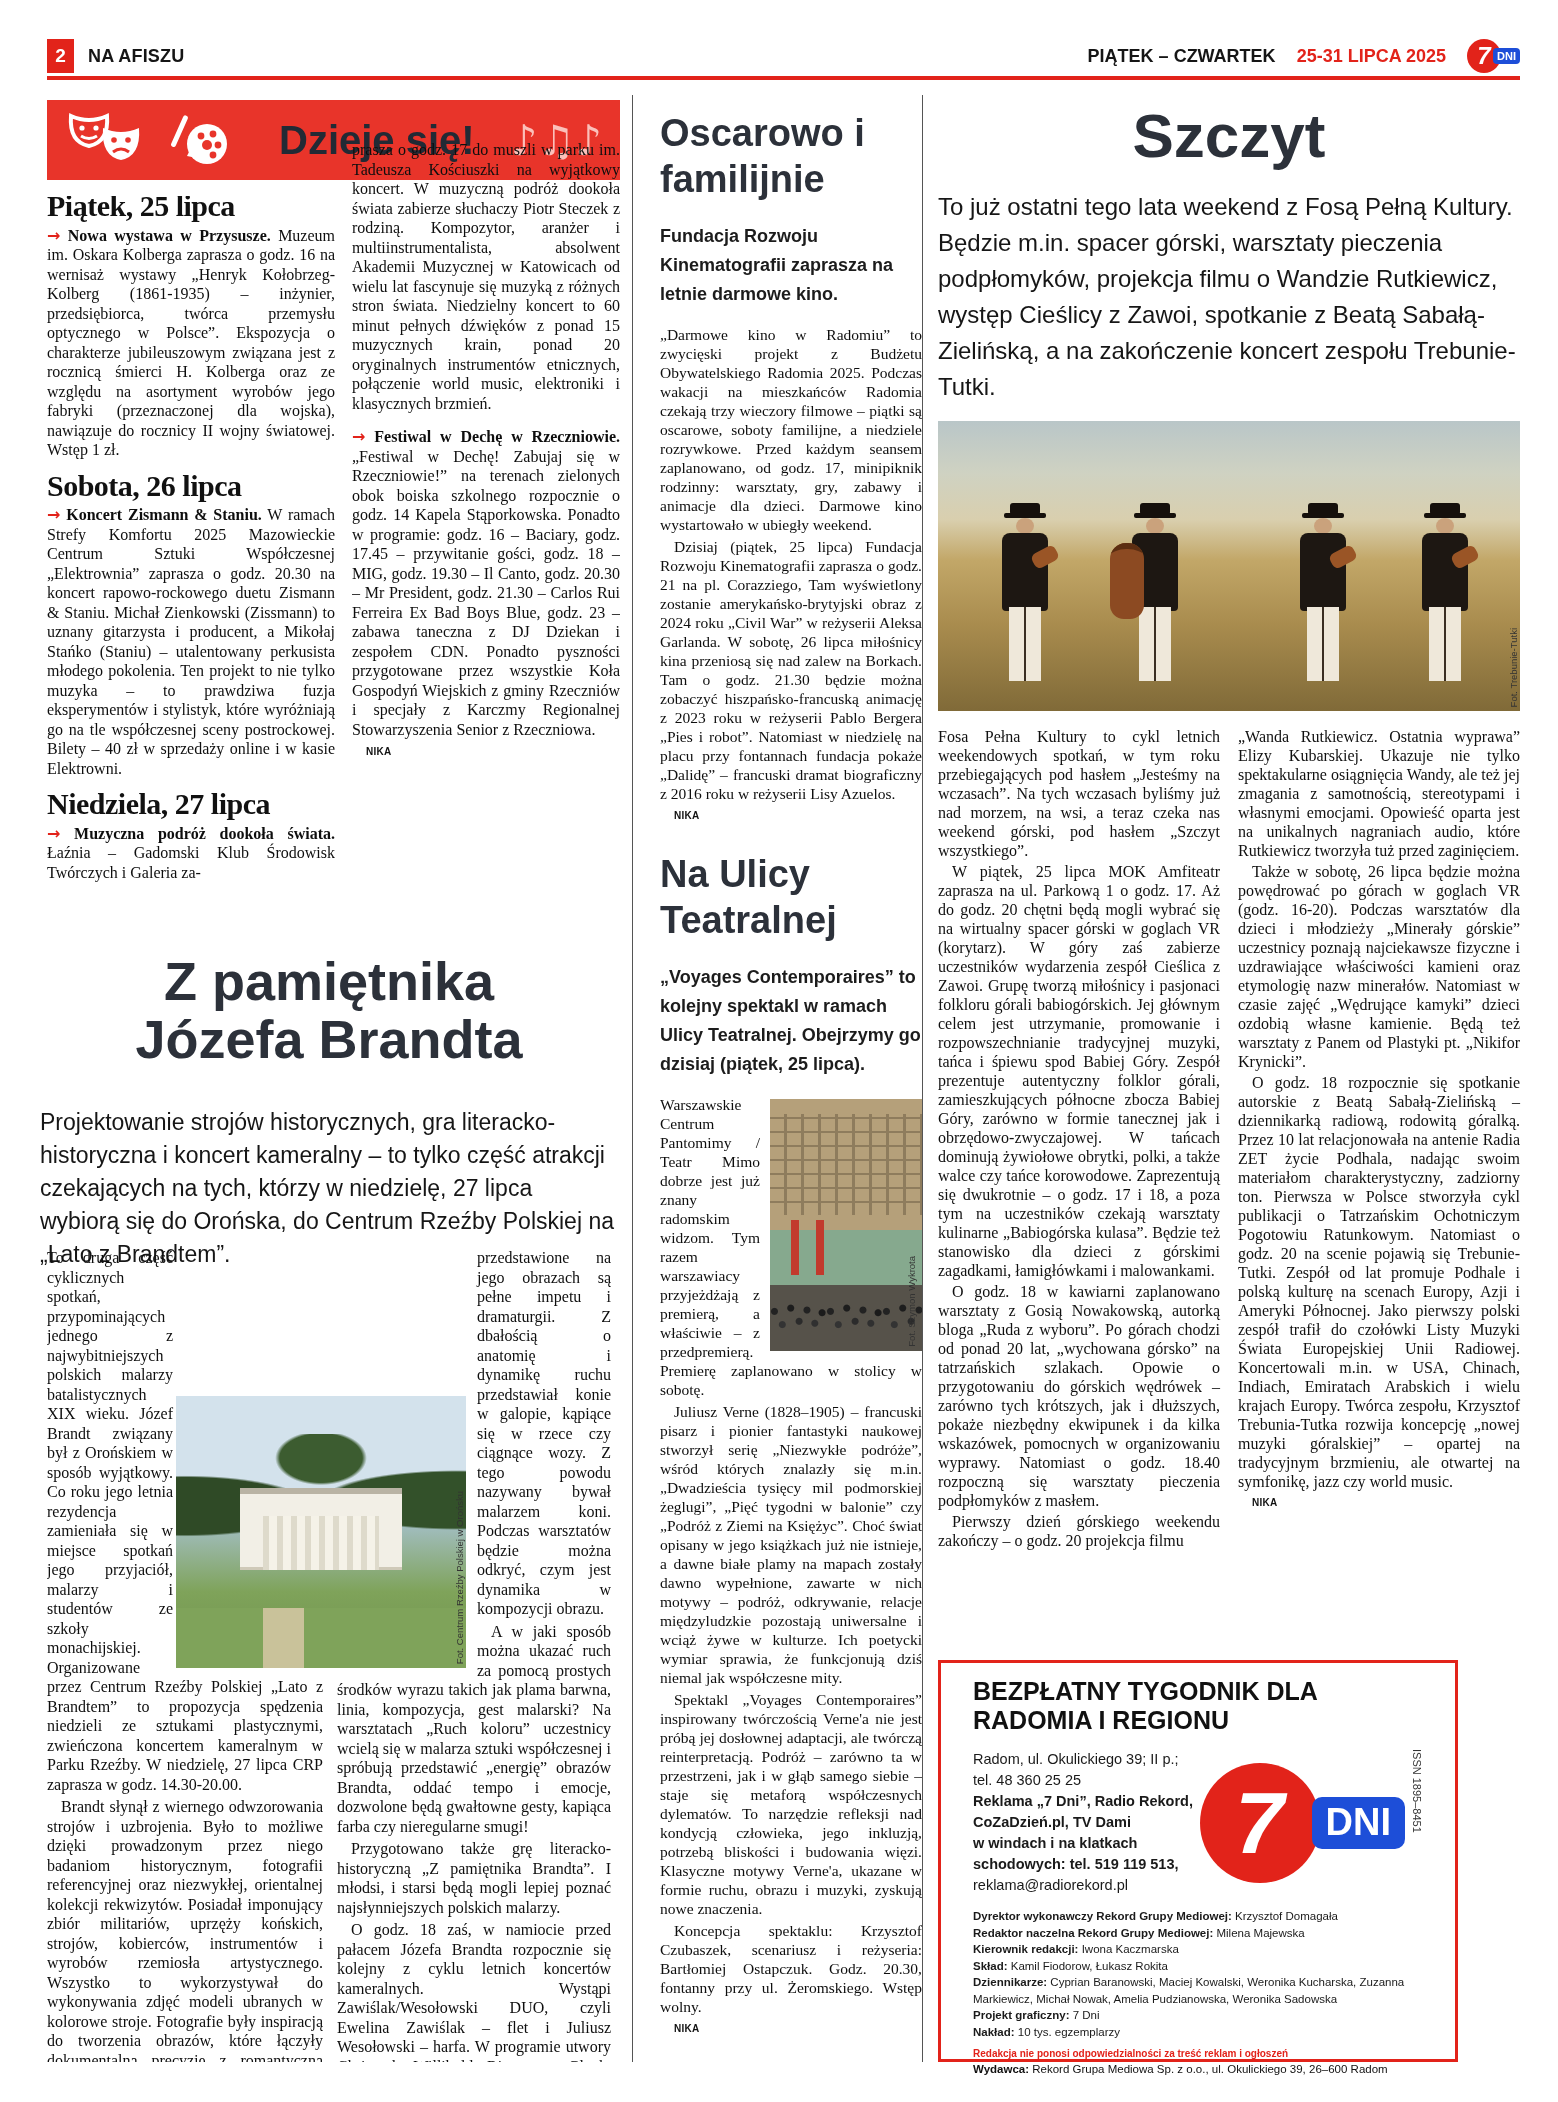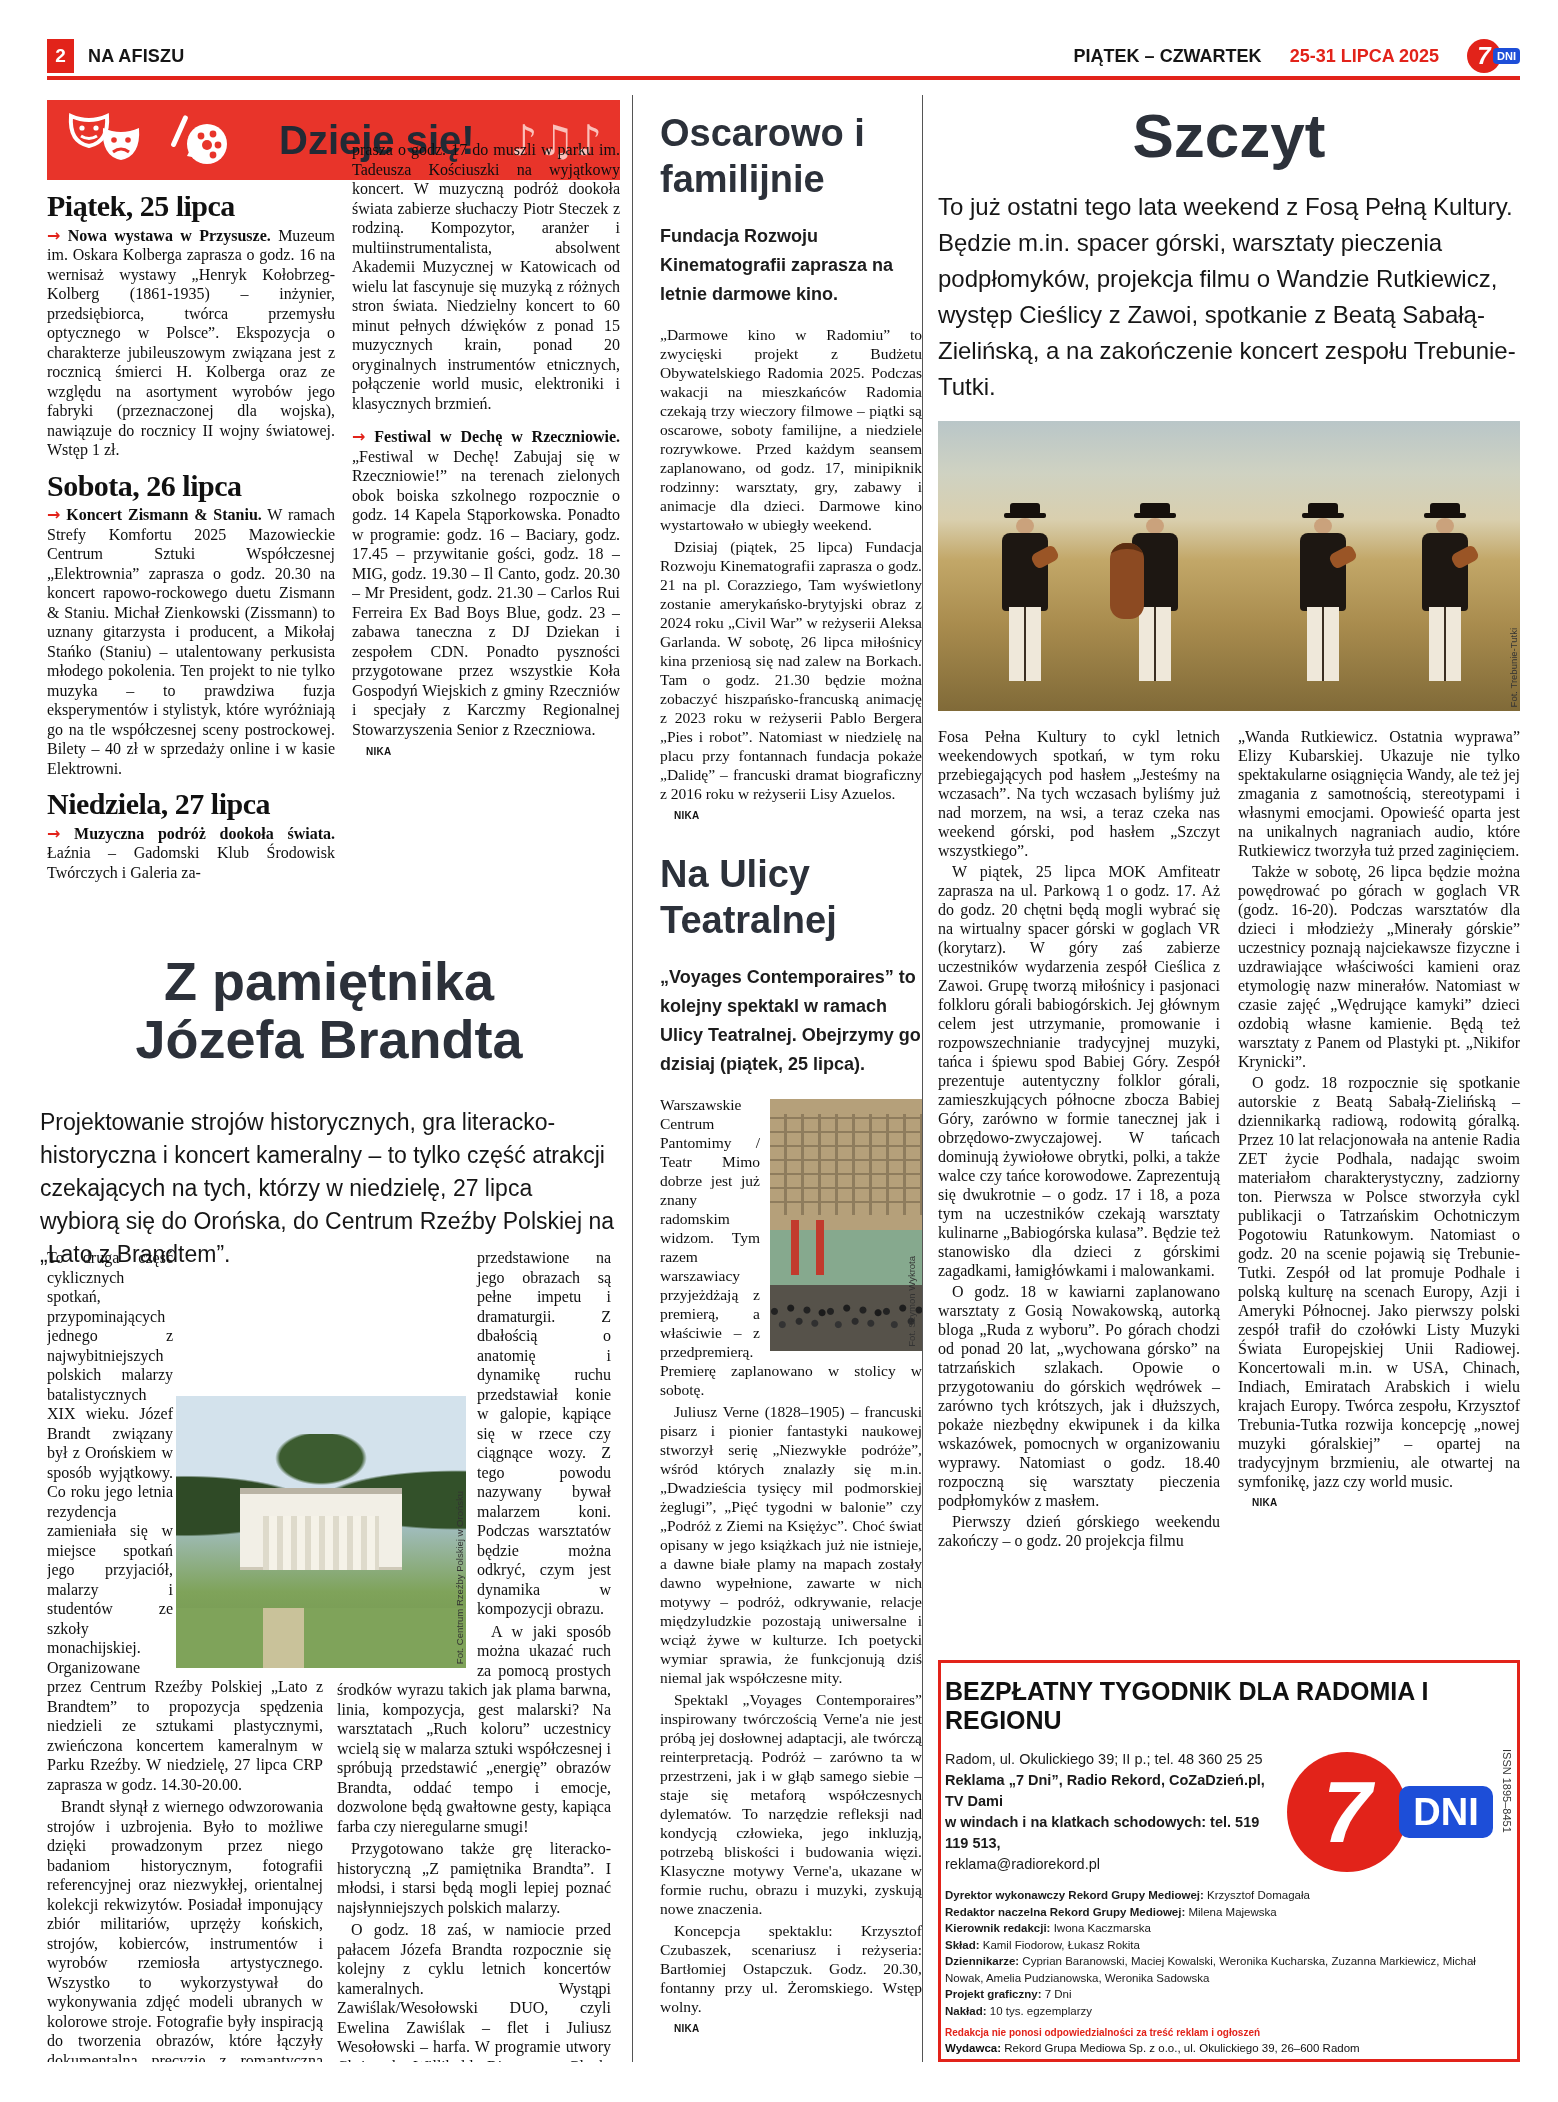--- a/index.html
+++ b/index.html
@@ -5,21 +5,21 @@
   html,body{margin:0;padding:0;}
   body{width:1558px;height:2102px;position:relative;background:#ffffff;overflow:hidden;
        font-family:"Liberation Serif",serif;color:#101010;}
   .abs{position:absolute;}
   
   .hdr{position:absolute;left:47px;top:38px;width:1473px;height:36px;display:flex;align-items:center;}
   .pageno{width:27px;height:34px;background:#e2231a;color:#fff;font-family:"Liberation Sans",sans-serif;
           font-weight:bold;font-size:19px;display:flex;align-items:center;justify-content:center;}
   .section{font-family:"Liberation Sans",sans-serif;font-weight:bold;font-size:18px;letter-spacing:.2px;
            margin-left:14px;color:#151515;}
-  .hdr-right{margin-left:auto;display:flex;align-items:center;gap:28px;font-family:"Liberation Sans",sans-serif;
+  .hdr-right{margin-left:auto;display:flex;align-items:center;gap:21px;font-family:"Liberation Sans",sans-serif;
              font-weight:bold;font-size:18px;color:#151515;}
   .hdr-date{color:#e2231a;}
   .rule{position:absolute;left:47px;top:76px;width:1473px;height:4px;background:#e2231a;}
   
   .logo7{display:flex;align-items:center;position:relative;}
   .logo7 .ball{background:#e2231a;border-radius:50%;color:#fff;font-family:"Liberation Sans",sans-serif;
                font-weight:bold;font-style:italic;display:flex;align-items:center;justify-content:center;}
   .logo7 .tag{background:#1d4ed8;color:#fff;font-family:"Liberation Sans",sans-serif;font-weight:bold;
               border-radius:4px;display:flex;align-items:center;justify-content:center;margin-left:-8px;}
   .logo7.small .ball{width:34px;height:34px;font-size:24px;}
@@ -97,22 +97,22 @@
       background:linear-gradient(90deg,#7fa35a 0 30%,#c9c29a 30% 44%,#7fa35a 44% 100%);}
   
   .sz-h{font-size:62px;line-height:66px;text-align:center;margin:8px 0 20px;}
   .sz-intro{font-family:"Liberation Sans",sans-serif;font-size:24px;line-height:36px;color:#161616;
             text-align:left;text-indent:0;margin:0 0 16px;}
   .sz-body{display:flex;gap:18px;}
   .sz-col{width:283px;font-size:16px;line-height:19px;text-align:justify;}
   .sz-col p{margin:0 0 2px;text-indent:14px;}
   .sz-col p.noind{text-indent:0;}
   
-  .mast{position:absolute;left:938px;top:1660px;width:582px;height:402px;border:3px solid #e2231a;
-        box-sizing:border-box;padding:12px 4px;font-family:"Liberation Sans",sans-serif;}
+  .mast{position:absolute;left:938px;top:1660px;width:520px;height:402px;border:3px solid #e2231a;
+        box-sizing:border-box;padding:12px 32px;font-family:"Liberation Sans",sans-serif;}
   .mast-title{font-weight:bold;font-size:25px;color:#111;margin:2px 0 14px;}
   .mast-top{display:flex;}
   .mast-addr{width:340px;font-size:14.5px;line-height:21px;color:#1a1a1a;}
   .mast-addr .b{font-weight:bold;}
   .mast-logo{flex:1;display:flex;align-items:center;justify-content:center;}
   .issn{writing-mode:vertical-rl;font-size:11px;color:#333;margin-left:6px;}
   .staff{font-size:11.5px;line-height:16.5px;color:#1a1a1a;margin-top:12px;}
   .staff b{font-weight:bold;}
   .mast-red{color:#e2231a;font-weight:bold;font-size:10px;margin-top:8px;}
   .mast-foot{font-size:11.5px;line-height:16.5px;margin-top:2px;}

